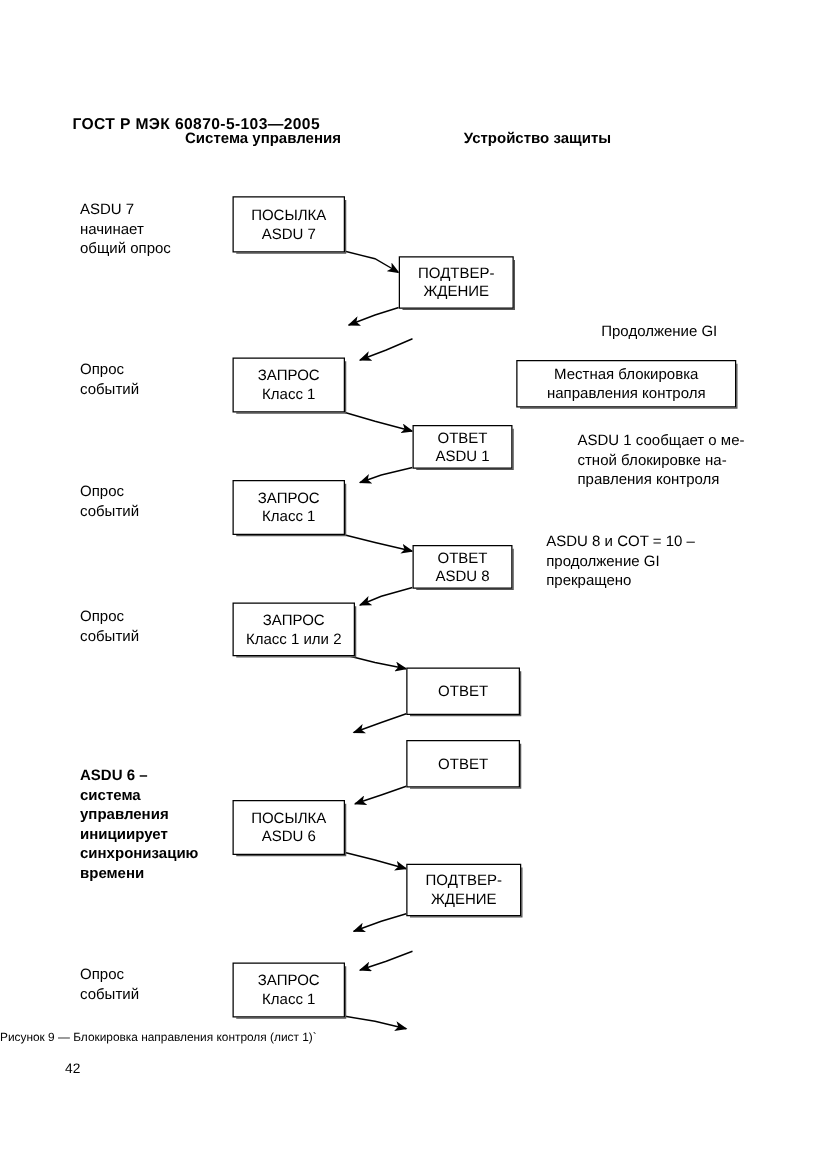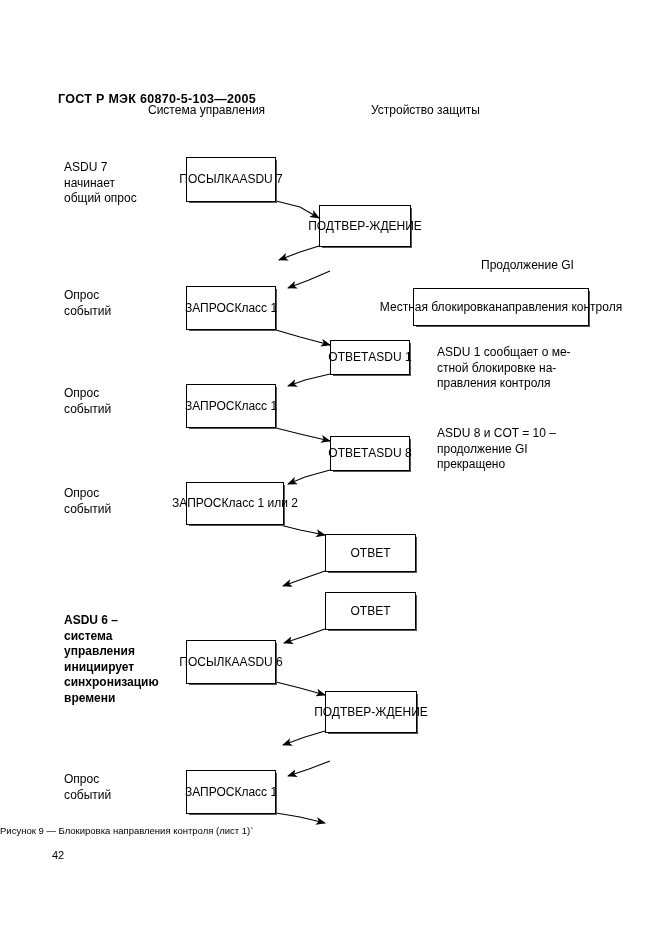--- a/index.html
+++ b/index.html
@@ -27,35 +27,35 @@
     top: 62px;
     font-size: 12.5px;
     font-weight: bold;
     letter-spacing: 0.3px;
     white-space: nowrap;
     margin-top: 30px;
   }
   .col-head {
     position: absolute;
     font-size: 12px;
-    font-weight: normal;
+    font-weight: bold;
     white-space: nowrap;
   }
   .col-head.left { left: 148px; top: 103px; }
   .col-head.right { left: 371px; top: 103px; }
 
   
   .box {
     position: absolute;
     border: 1px solid #000;
     background: #fff;
     box-shadow: 2px 2px 0 -1px #555;
     box-sizing: border-box;
     display: flex;
-    flex-direction: row;
+    flex-direction: column;
     align-items: center;
     justify-content: center;
     font-size: 12px;
     line-height: 15px;
     text-align: center;
     white-space: nowrap;
   }
   .box .ln { display: block; }
 
   
@@ -233,21 +233,21 @@
 
   <div class="box" style="left:186px; top:770px; width:90px; height:44px;">
     <span class="ln">ЗАПРОС</span>
     <span class="ln">Класс 1</span>
   </div>
 
   <div class="note" style="left:481px; top:258px;">
     <span class="ln">Продолжение GI</span>
   </div>
 
-  <div class="note" style="left:437px; top:345px;">
+  <div class="note" style="left:462px; top:345px;">
     <span class="ln">ASDU 1 сообщает о ме-</span>
     <span class="ln">стной блокировке на-</span>
     <span class="ln">правления контроля</span>
   </div>
 
   <div class="note" style="left:437px; top:426px;">
     <span class="ln">ASDU 8 и COT = 10 –</span>
     <span class="ln">продолжение GI</span>
     <span class="ln">прекращено</span>
   </div>

